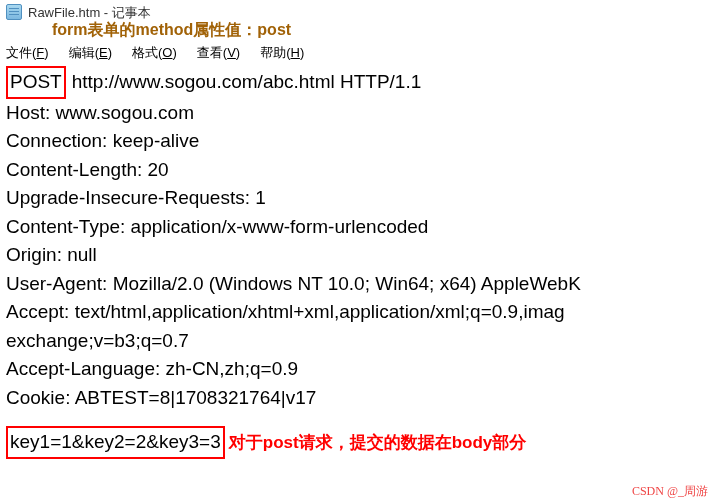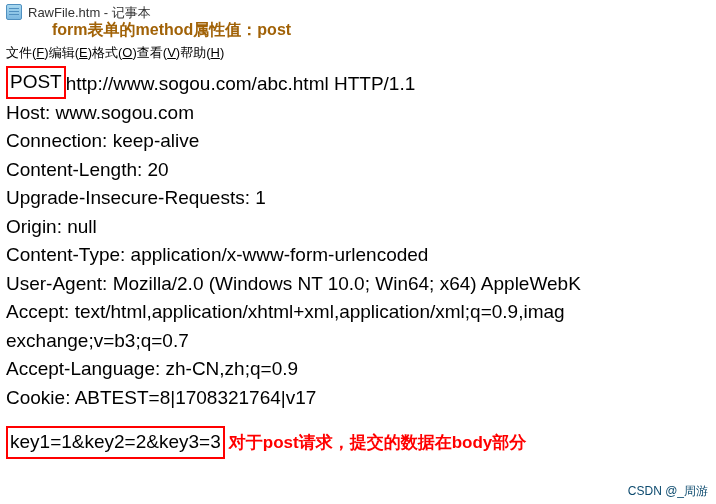--- a/index.html
+++ b/index.html
@@ -45,21 +45,21 @@
       position: absolute;
       left: 52px;
       top: 20px;
       color: #a16207;
       font-size: 16px;
       font-weight: bold;
       z-index: 2;
     }
     .menubar {
       display: flex;
-      gap: 0;
+      gap: 20px;
       padding: 2px 6px;
       font-size: 13px;
       color: #000;
       margin-top: 16px;
     }
     .menu-item {
       cursor: default;
     }
     .menu-item u {
       text-decoration: underline;
@@ -75,42 +75,42 @@
       white-space: nowrap;
       overflow: hidden;
     }
     .red-box {
       border: 2px solid #ff0000;
       display: inline-block;
       padding: 0 2px;
     }
     .first-line {
       display: flex;
-      align-items: flex-end;
-      gap: 0;
+      align-items: center;
+      gap: 6px;
     }
     .body-line {
       margin-top: 14px;
       display: flex;
       align-items: center;
       gap: 4px;
     }
     .body-annotation {
       color: #ff0000;
       font-size: 17px;
       font-weight: bold;
       font-family: "Microsoft YaHei", sans-serif;
     }
     .watermark {
       position: absolute;
       bottom: 4px;
       right: 8px;
       font-size: 12px;
-      color: #0c4a6e;
-      font-family: Liberation Sans, sans-serif;
+      color: #ef4444;
+      font-family: Liberation Serif, serif;
     }
   </style>
 </head>
 <body>
 
 <div class="titlebar">
   <div class="notepad-icon"></div>
   <span>RawFile.htm - 记事本</span>
 </div>
 
@@ -126,22 +126,22 @@
 
 <div class="content">
   <div class="first-line">
     <span class="red-box">POST</span>
       <span> http://www.sogou.com/abc.html HTTP/1.1</span>
   </div>
   <div class="line">Host: www.sogou.com</div>
   <div class="line">Connection: keep-alive</div>
   <div class="line">Content-Length: 20</div>
   <div class="line">Upgrade-Insecure-Requests: 1</div>
+  <div class="line">Content-Type: application/x-www-form-urlencoded</div>
   <div class="line">Origin: null</div>
-  <div class="line">Content-Type: application/x-www-form-urlencoded</div>
   <div class="line">User-Agent: Mozilla/2.0 (Windows NT 10.0; Win64; x64) AppleWebK</div>
   <div class="line">Accept: text/html,application/xhtml+xml,application/xml;q=0.9,imag</div>
   <div class="line">exchange;v=b3;q=0.7</div>
   <div class="line">Accept-Language: zh-CN,zh;q=0.9</div>
   <div class="line">Cookie: ABTEST=8|1708321764|v17</div>
 
   <div class="body-line">
     <span class="red-box">key1=1&amp;key2=2&amp;key3=3</span>
     <span class="body-annotation">对于post请求，提交的数据在body部分</span>
   </div>

